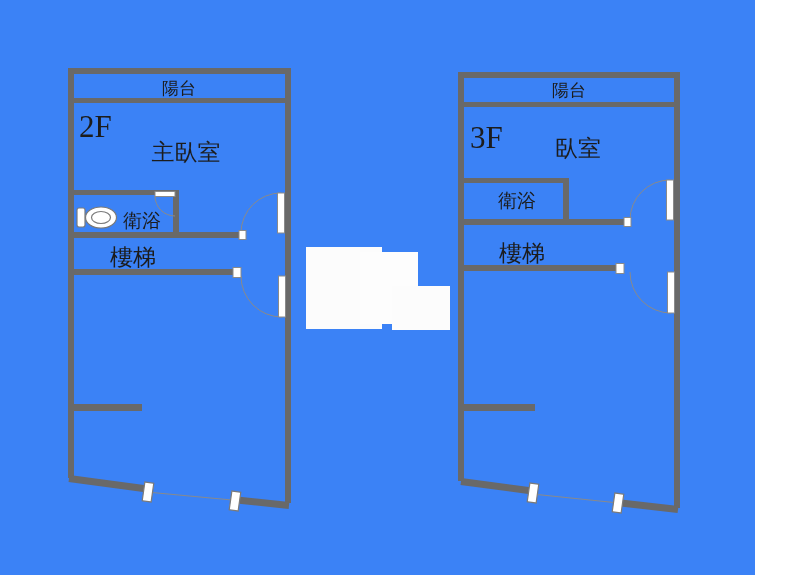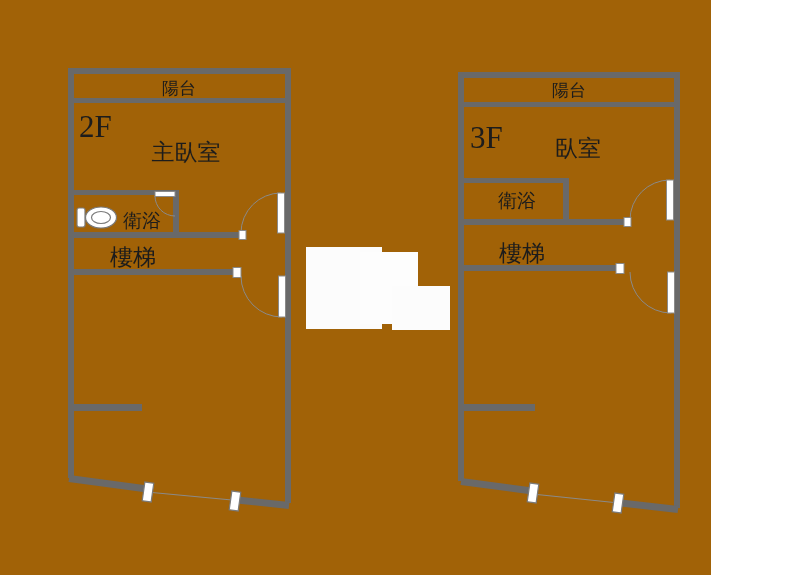--- a/index.html
+++ b/index.html
@@ -1,17 +1,17 @@
 <!DOCTYPE html>
 <html><head>
 <meta charset="utf-8">
 <style>
   html,body{margin:0;padding:0;background:#ffffff;}
-  #stage{position:relative;width:711px;height:575px;background:#a16207;overflow:hidden;
-         font-family:"Liberation Sans", sans-serif;}
+  #stage{position:relative;width:711px;height:575px;background:#3b82f6;overflow:hidden;
+         font-family:"Liberation Sans", sans-serif;padding-left:44px;}
   svg{position:absolute;left:0;top:0;}
   text{fill:#1c1c1c;}
   .cjk{font-family:"Liberation Sans", sans-serif;}
   .floor{font-family:"Liberation Serif", serif;}
 </style>
 </head>
 <body>
 
 <div id="stage">
 <svg width="797" height="575" viewBox="0 0 797 575">

